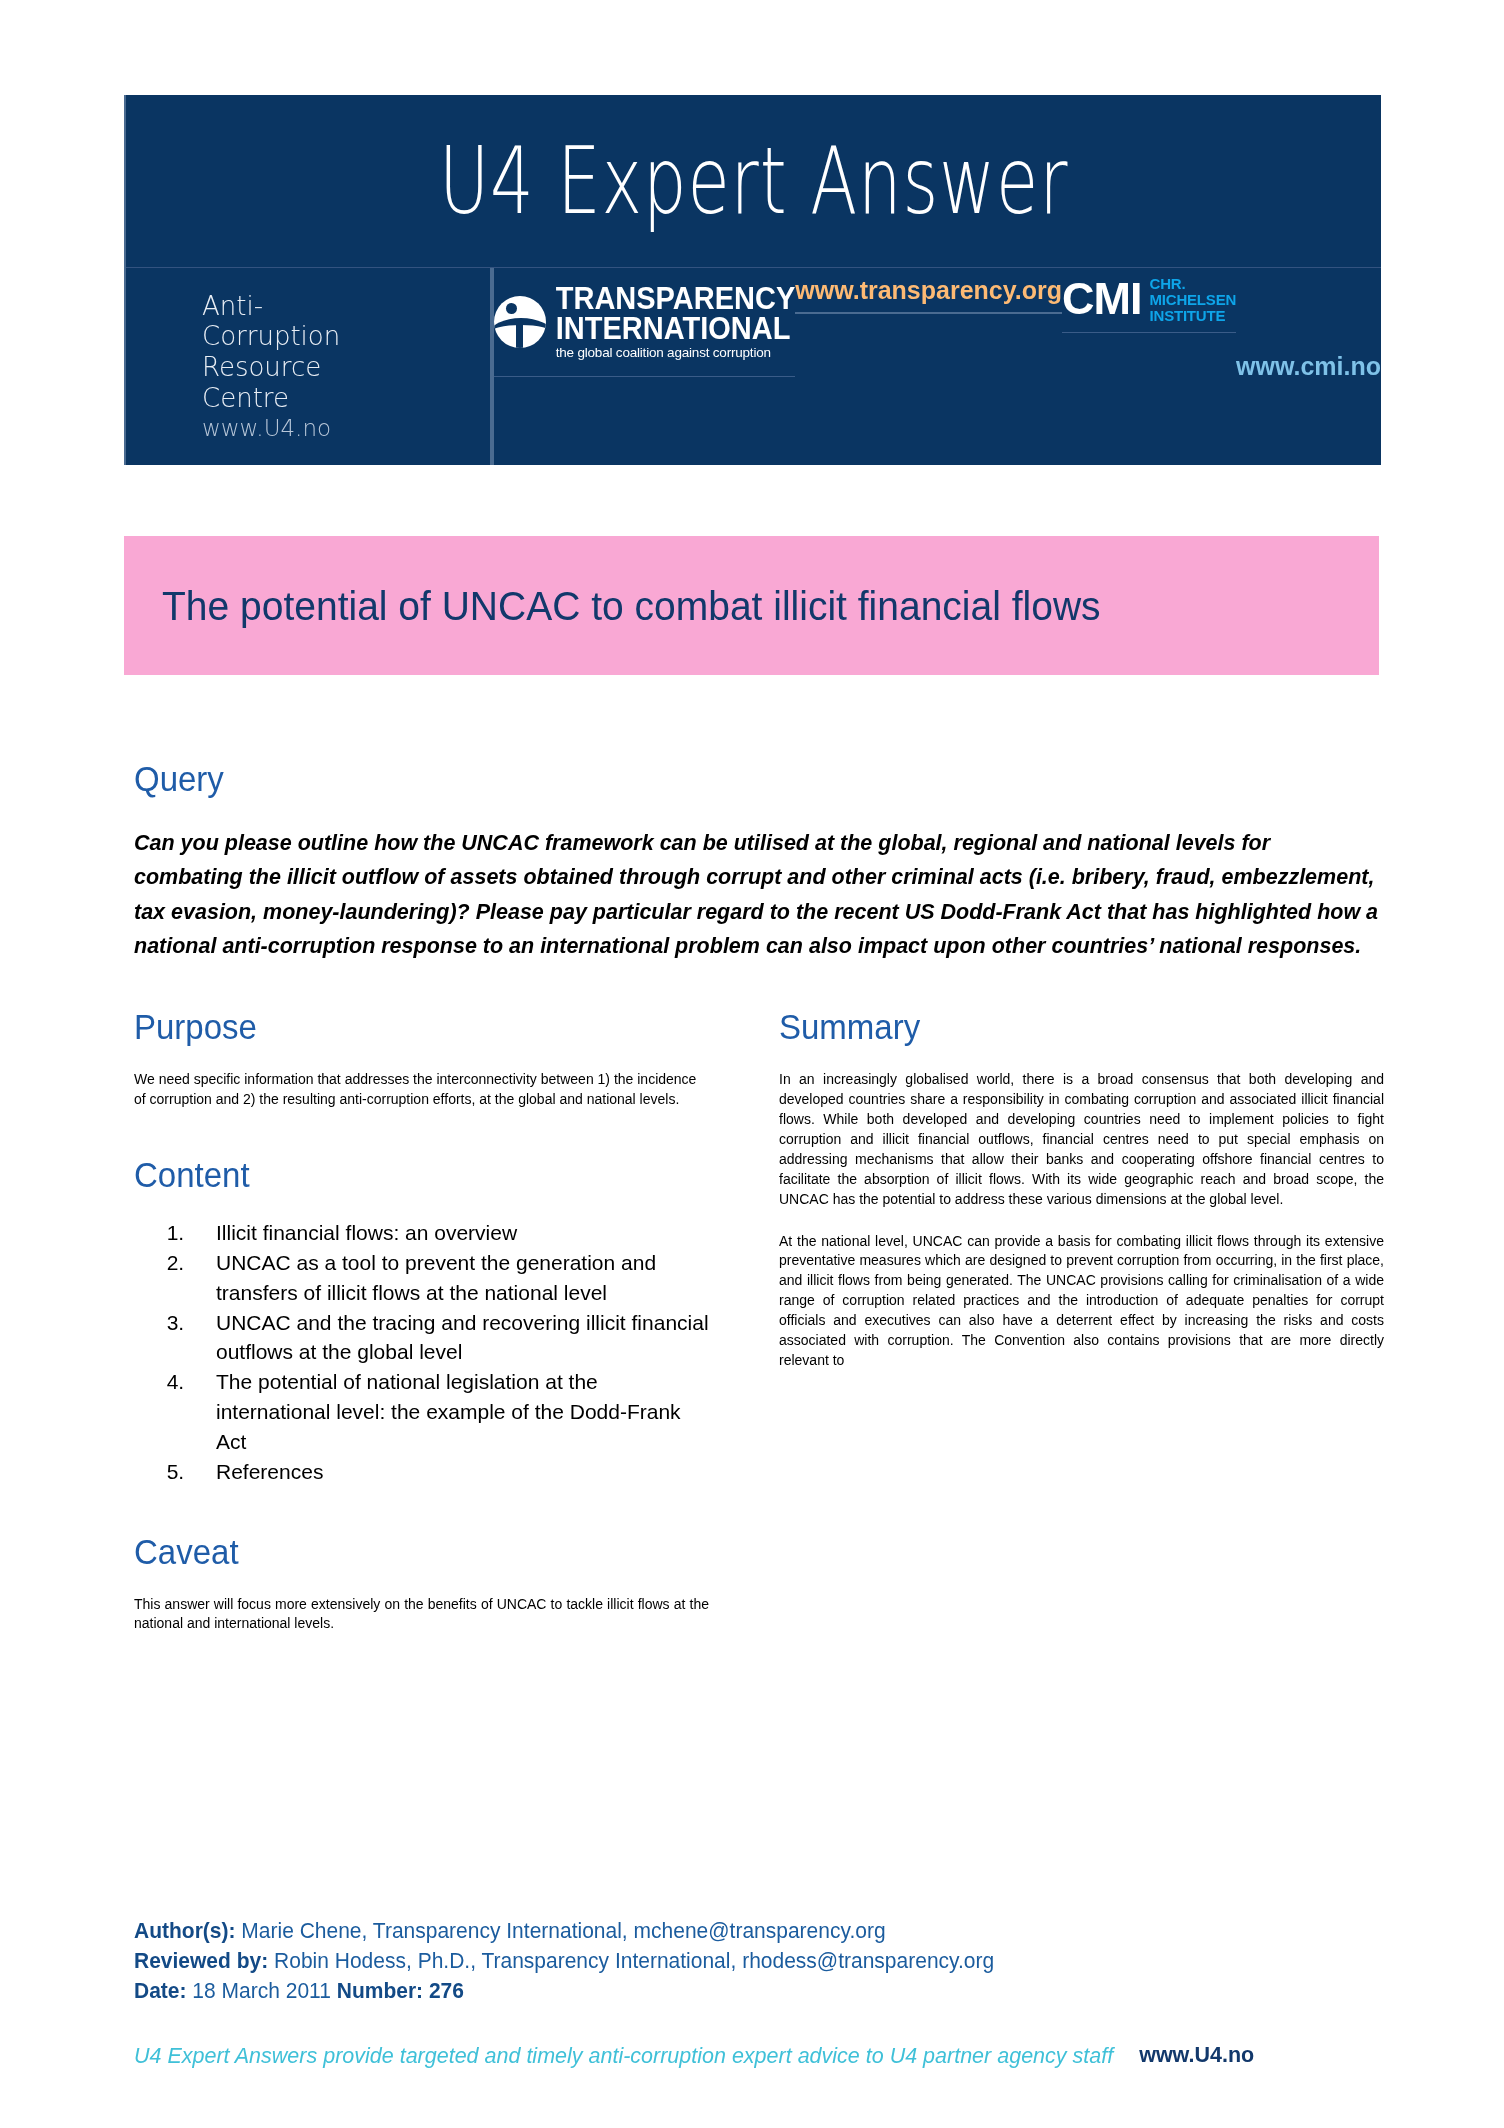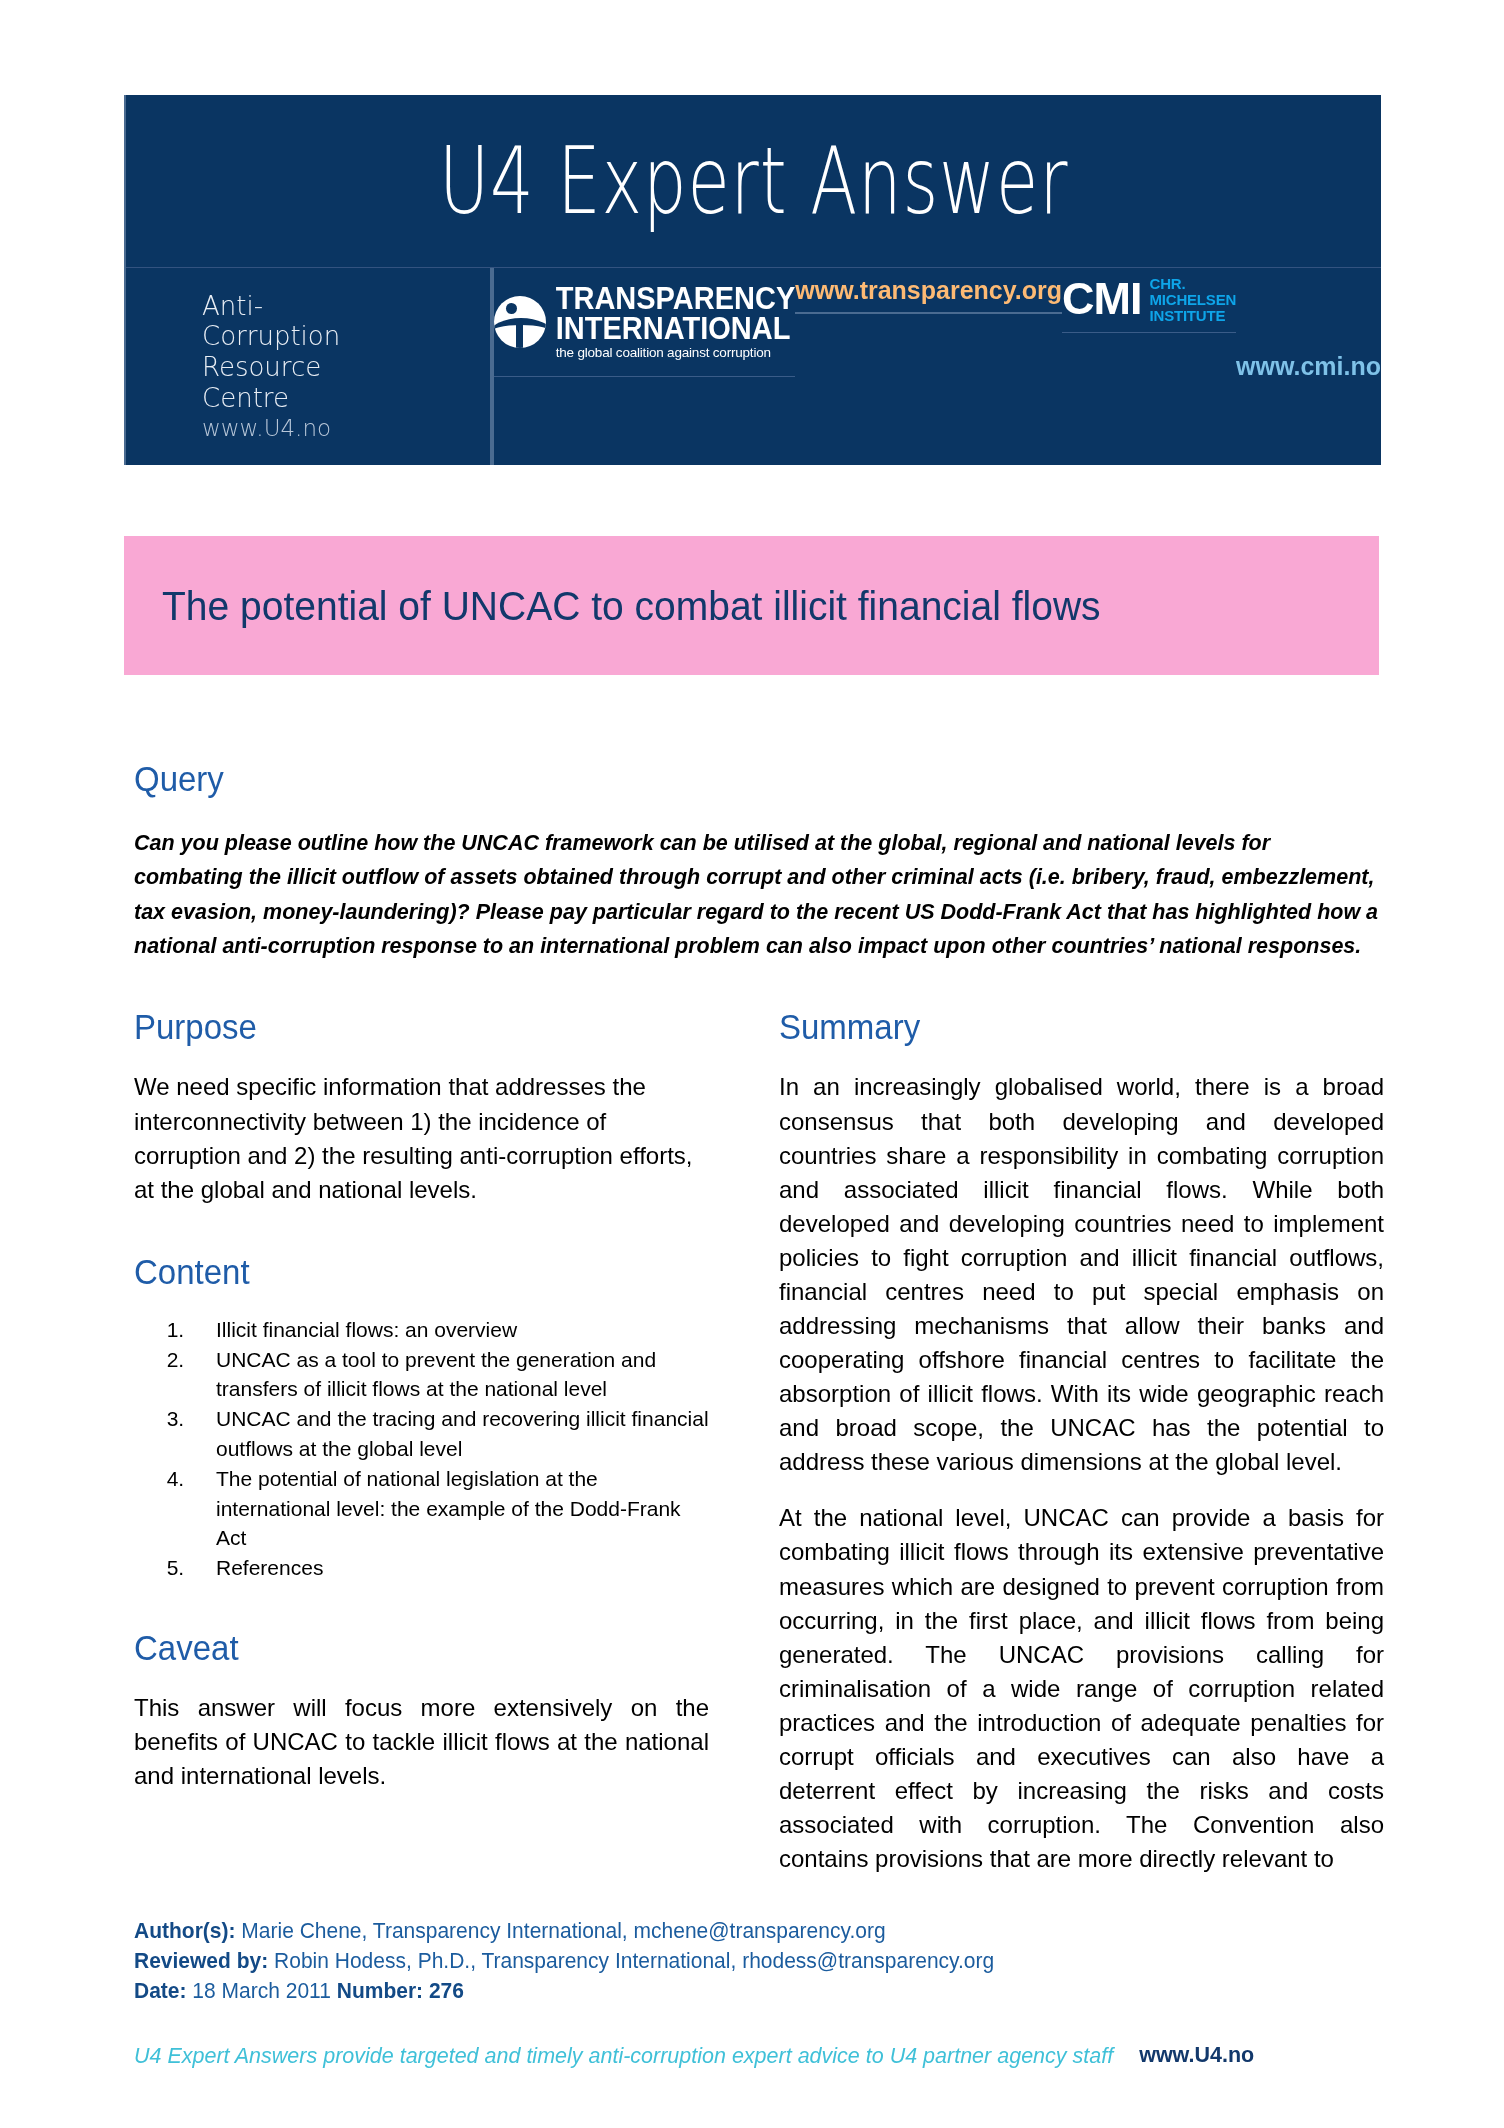--- a/index.html
+++ b/index.html
@@ -290,21 +290,21 @@
   }
   .col-left { width: 575px; margin-right: 70px; }
   .col-right { width: 605px; }
 
   .col-left h2.section-head,
   .col-right h2.section-head { margin-bottom: 24px; }
   .col-left h2.mt, .col-right h2.mt { margin-top: 46px; }
 
   p.body-text {
     font-family: "Liberation Sans", sans-serif;
-    font-size: 24px;
+    font-size: 14px;
     line-height: 1.42;
     color: #000000;
     margin: 0 0 22px 0;
   }
   p.justified { text-align: justify; }
 
   ol.content-list {
     margin: 0;
     padding-left: 56px;
     font-family: "Liberation Sans", sans-serif;

